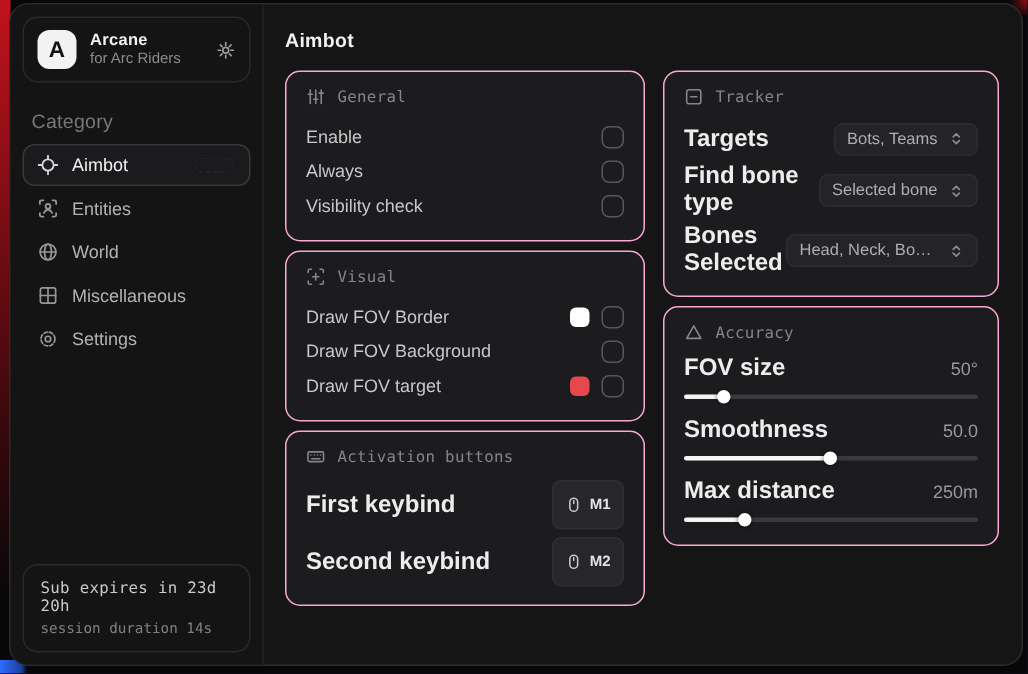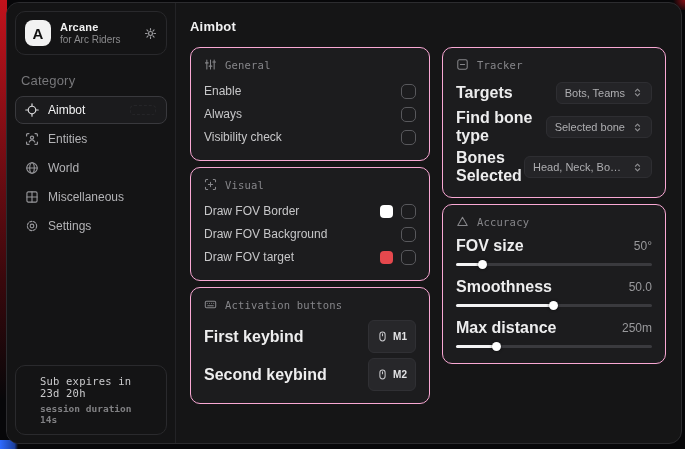--- a/index.html
+++ b/index.html
@@ -45,25 +45,25 @@
   .nav-item { height:28px; display:flex; align-items:center; gap:9px; padding:0 9px;
     border-radius:8px; color:#b3b3b6; font-size:12px; border:1px solid transparent;
     cursor:pointer; position:relative; }
   .nav-item .icon { color:#96969a; }
   .nav-item.sel { border-color:#39393d; background:#1b1b1d; color:#f1f1f2; }
   .nav-item.sel .icon { color:#d6d6d8; }
   .nav-ghost { position:absolute; right:10px; width:26px; height:10px;
     border:1px dashed #2e2e31; border-radius:4px; opacity:.55; }
 
   .side-spacer { flex:1; }
-  .sub-card { margin:8px; border:1px solid #2a2a2d; border-radius:10px; padding:9px 24px; }
+  .sub-card { margin:8px; border:1px solid #2a2a2d; border-radius:10px; padding:9px 11px; }
   .sub-line1 { font-family:"DejaVu Sans Mono","Liberation Mono",monospace;
     font-size:10.5px; color:#cbcbcd; letter-spacing:.2px; }
   .sub-line2 { font-family:"DejaVu Sans Mono","Liberation Mono",monospace;
-    font-size:9.5px; color:#808083; margin-top:4px;font-weight:bold; }
+    font-size:9.5px; color:#808083; margin-top:4px; }
 
   
   .main { flex:1; padding:13px 13px 13px 14px; }
   .page-title { color:#f2f2f3; font-size:13px; font-weight:bold; letter-spacing:.2px;
     margin:3px 0 13px 0; }
   .cols { display:flex; gap:12px; align-items:flex-start; }
   .col { display:flex; flex-direction:column; gap:6px; }
   .col-left { width:240px; }
   .col-right { width:224px; }
 

